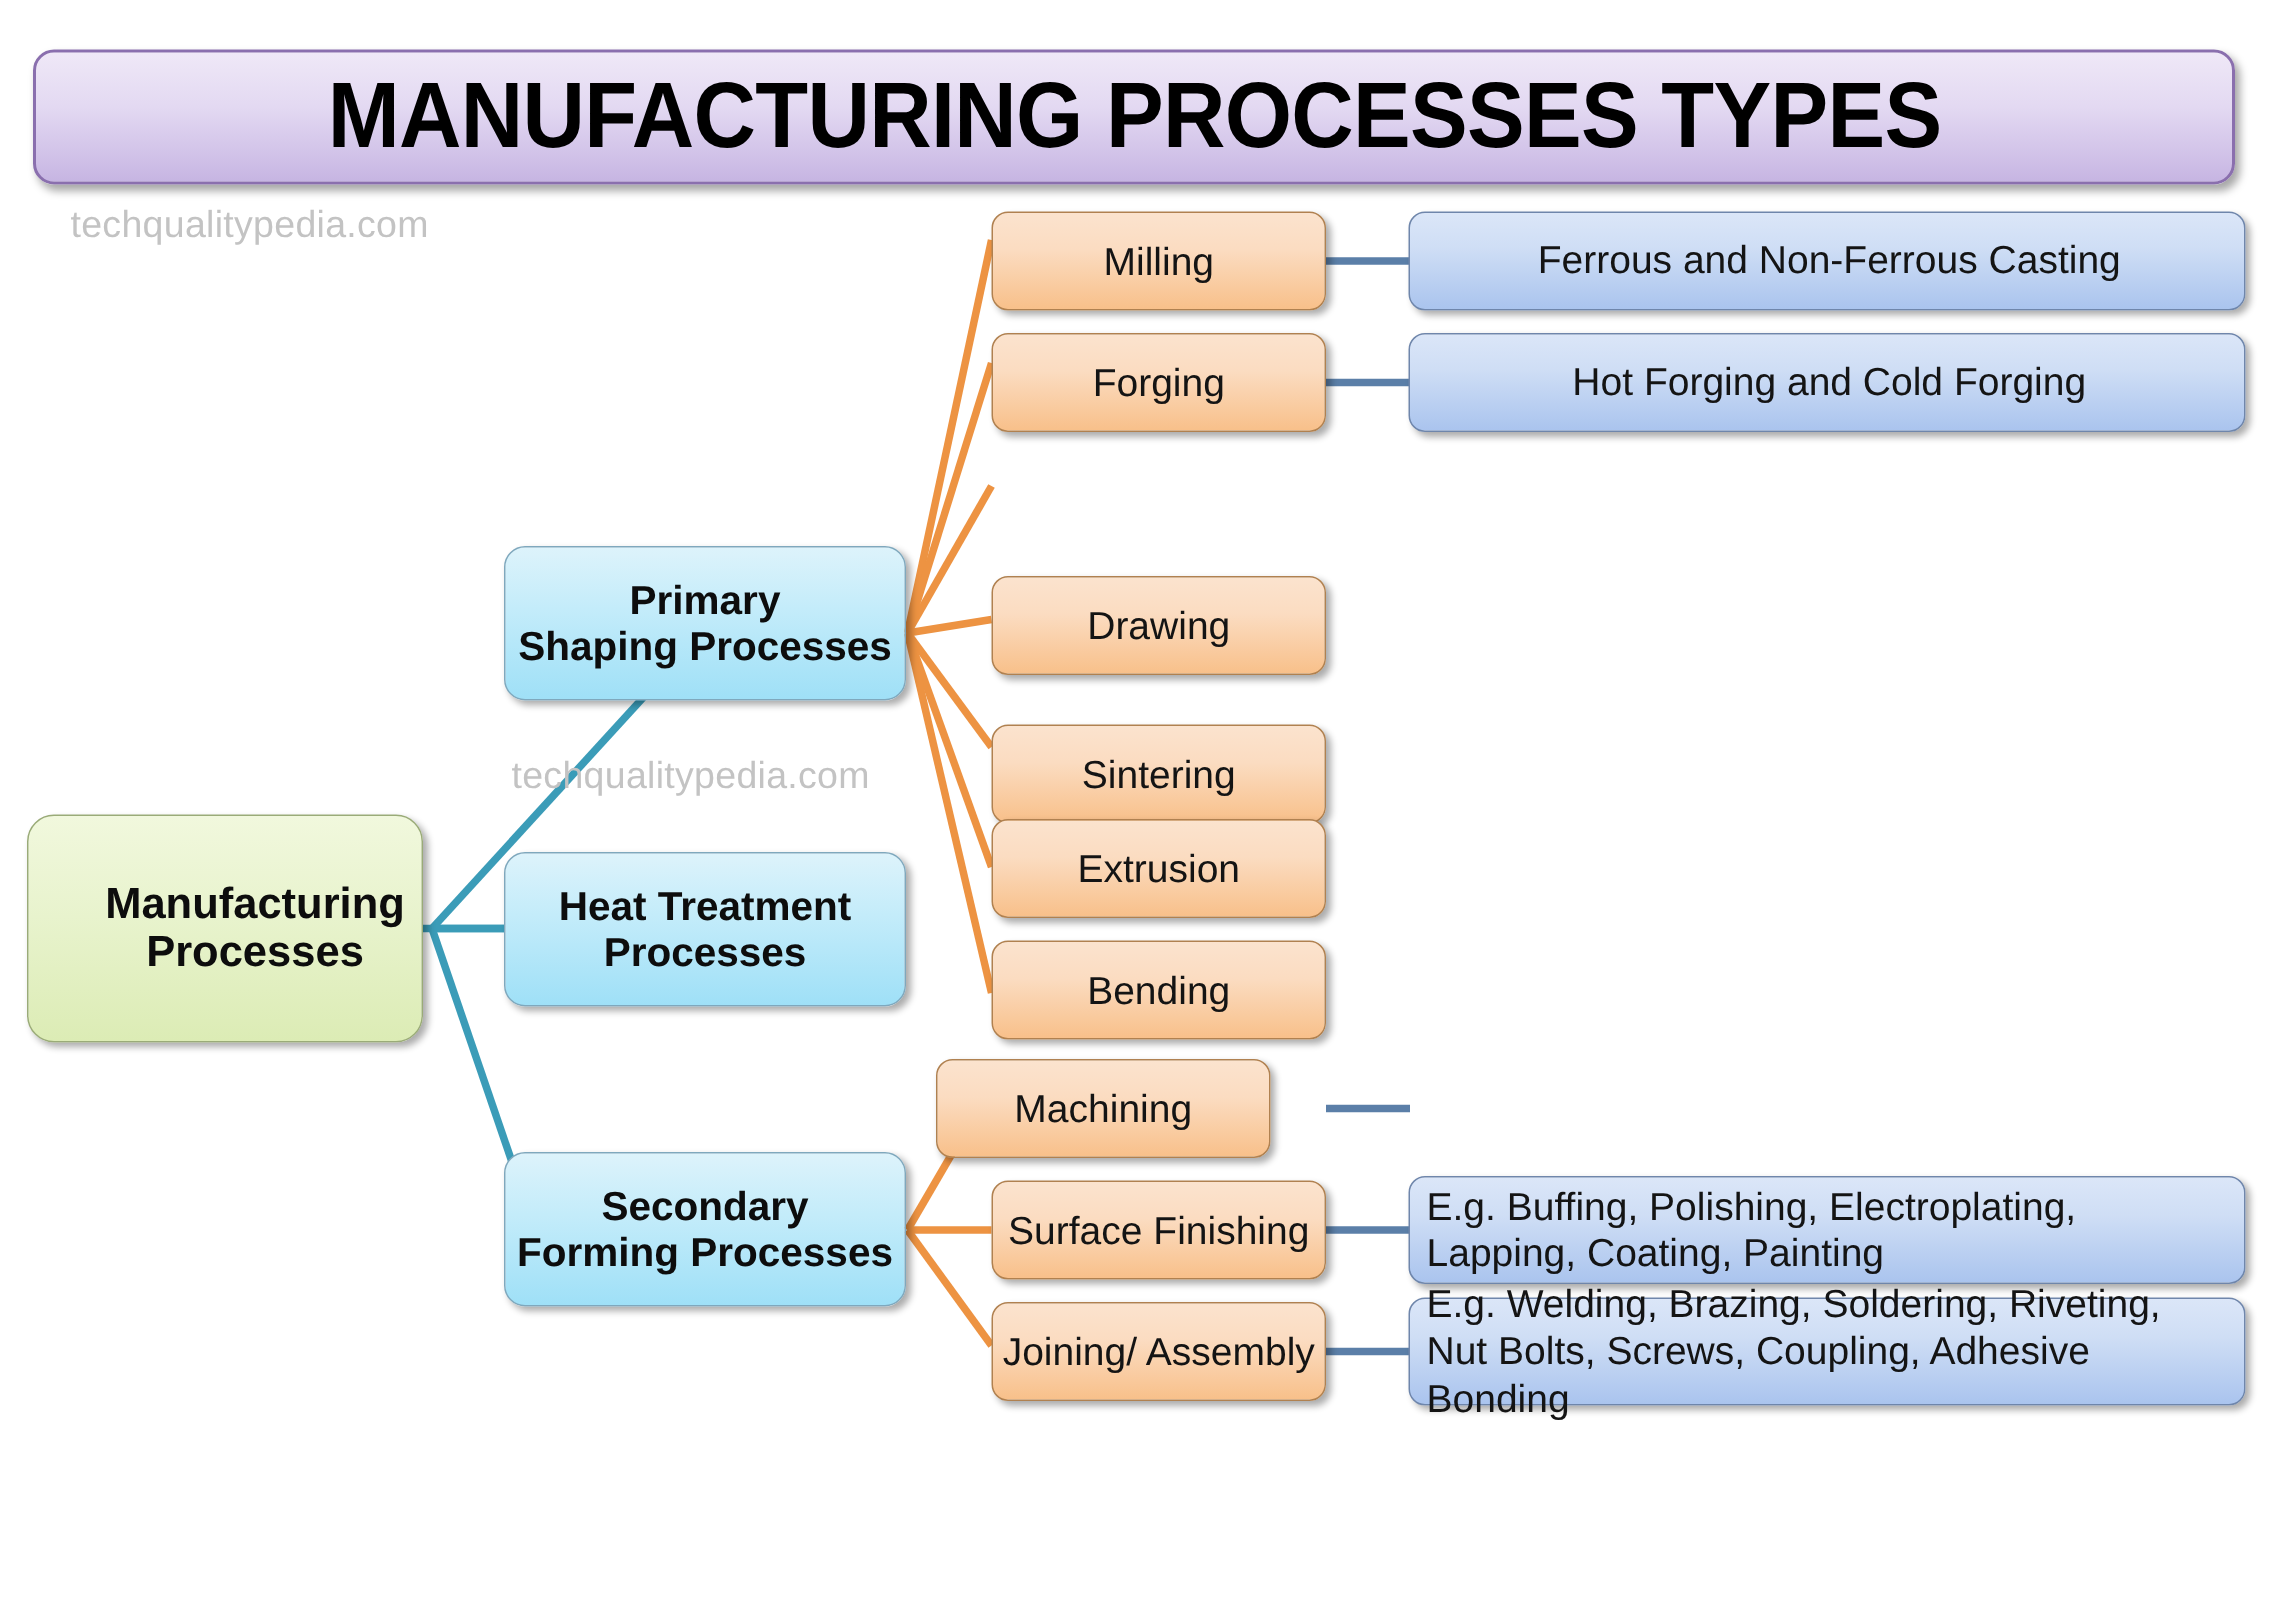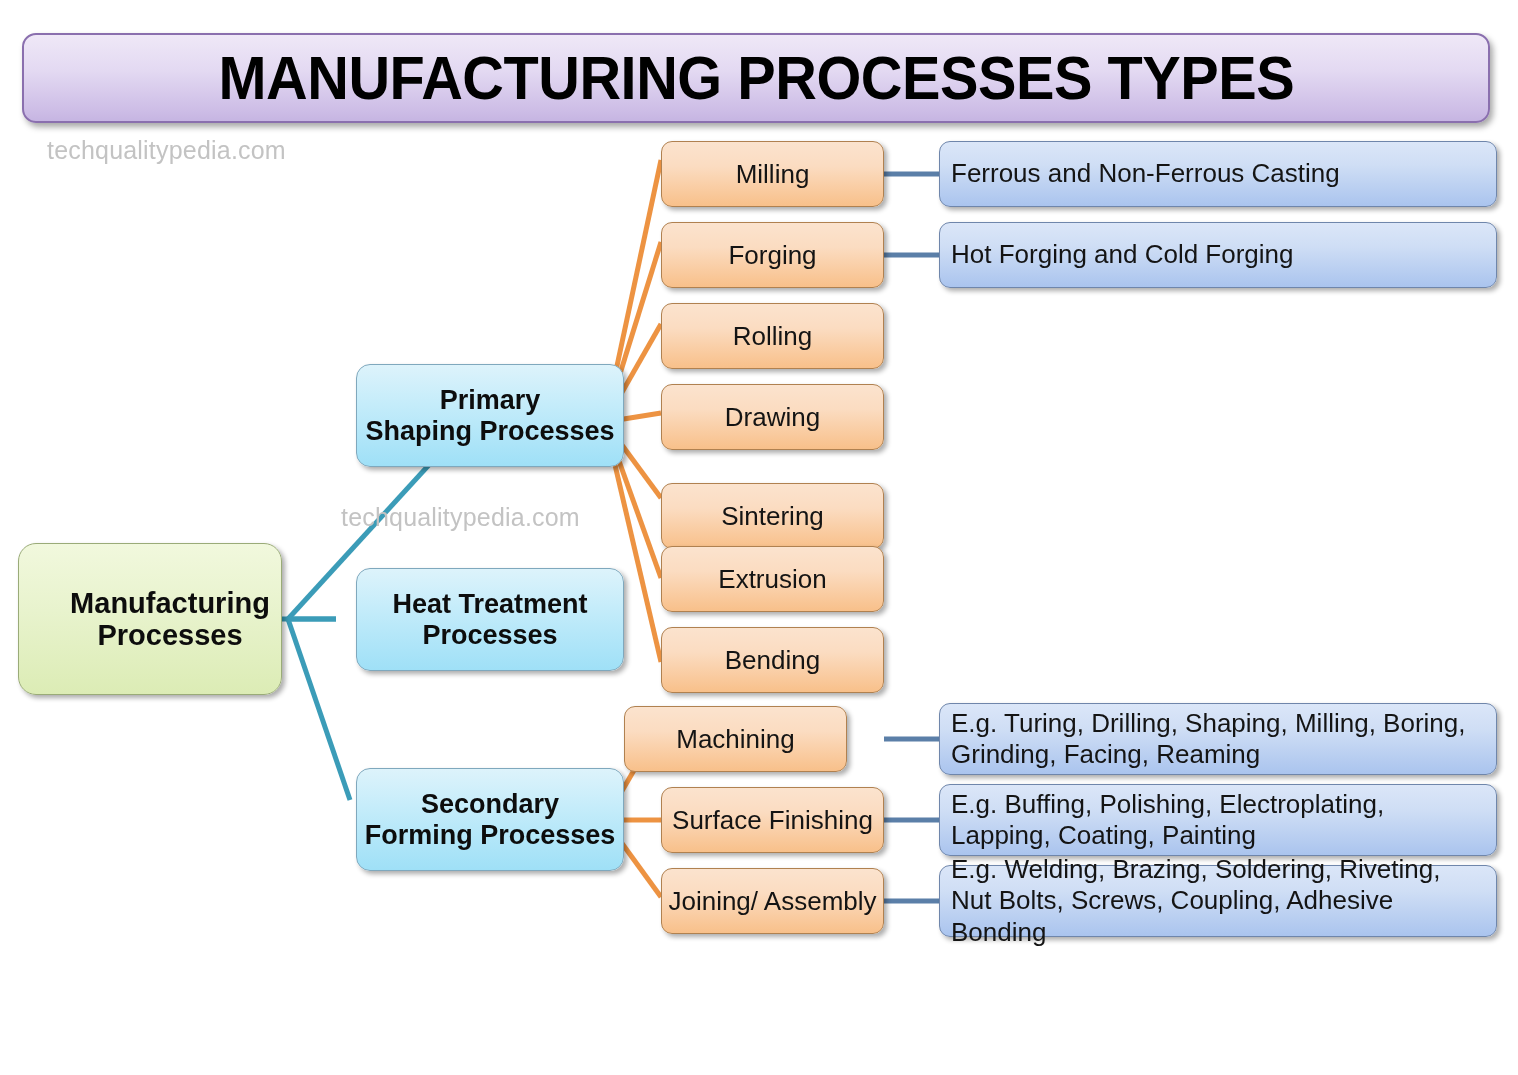--- a/index.html
+++ b/index.html
@@ -90,21 +90,20 @@
     width: 100%;
   }
 
   
   .node-branch {
     border: 1.5px solid #7fa8bd;
     border-radius: 14px;
     background: linear-gradient(to bottom, #ddf3fb 0%, #c4ecfa 40%, #9fe0f7 100%);
     justify-content: center;
     text-align: center;
-    margin-left: 20px;
   }
   .node-branch .label {
     font-size: 27px;
     font-weight: bold;
     color: #0d0d0d;
     line-height: 1.14;
     width: 100%;
   }
 
   
@@ -121,21 +120,21 @@
     color: #141414;
     width: 100%;
     white-space: nowrap;
   }
 
   
   .node-detail {
     border: 1.5px solid #6f86ab;
     border-radius: 11px;
     background: linear-gradient(to bottom, #dbe6f8 0%, #cfdef5 36%, #aac4ee 100%);
-    justify-content: flex-start;
+    justify-content: center;
     padding-left: 11px;
     padding-right: 8px;
   }
   .node-detail .label {
     font-size: 26px;
     color: #141414;
     line-height: 1.21;
     text-align: left;
   }
 </style>
@@ -192,23 +191,20 @@
   <div class="node node-branch" style="left:336px; top:768px; width:268px; height:103px;">
     <div class="label">Secondary<br>Forming Processes</div>
   </div>
 
   <div class="node node-proc" style="left:661px; top:141px; width:223px; height:66px;">
     <div class="label">Milling</div>
   </div>
   <div class="node node-proc" style="left:661px; top:222px; width:223px; height:66px;">
     <div class="label">Forging</div>
   </div>
-  <div class="node node-proc" style="left:661px; top:303px; width:223px; height:66px;">
-    <div class="label">Rolling</div>
-  </div>
   <div class="node node-proc" style="left:661px; top:384px; width:223px; height:66px;">
     <div class="label">Drawing</div>
   </div>
   <div class="node node-proc" style="left:661px; top:483px; width:223px; height:66px;">
     <div class="label">Sintering</div>
   </div>
   <div class="node node-proc" style="left:661px; top:546px; width:223px; height:66px;">
     <div class="label">Extrusion</div>
   </div>
   <div class="node node-proc" style="left:661px; top:627px; width:223px; height:66px;">
@@ -223,23 +219,20 @@
   <div class="node node-proc" style="left:661px; top:868px; width:223px; height:66px;">
     <div class="label">Joining/ Assembly</div>
   </div>
 
   <div class="node node-detail" style="left:939px; top:141px; width:558px; height:66px;">
     <div class="label">Ferrous and Non-Ferrous Casting</div>
   </div>
   <div class="node node-detail" style="left:939px; top:222px; width:558px; height:66px;">
     <div class="label">Hot Forging and Cold Forging</div>
   </div>
-  <div class="node node-detail" style="left:939px; top:703px; width:558px; height:72px;">
-    <div class="label">E.g. Turing, Drilling, Shaping, Milling, Boring, Grinding, Facing, Reaming</div>
-  </div>
   <div class="node node-detail" style="left:939px; top:784px; width:558px; height:72px;">
     <div class="label">E.g. Buffing, Polishing, Electroplating, Lapping, Coating, Painting</div>
   </div>
   <div class="node node-detail" style="left:939px; top:865px; width:558px; height:72px;">
     <div class="label">E.g. Welding, Brazing, Soldering, Riveting, Nut Bolts,  Screws,  Coupling, Adhesive Bonding</div>
   </div>
 
 </div>
 
 </body></html>

